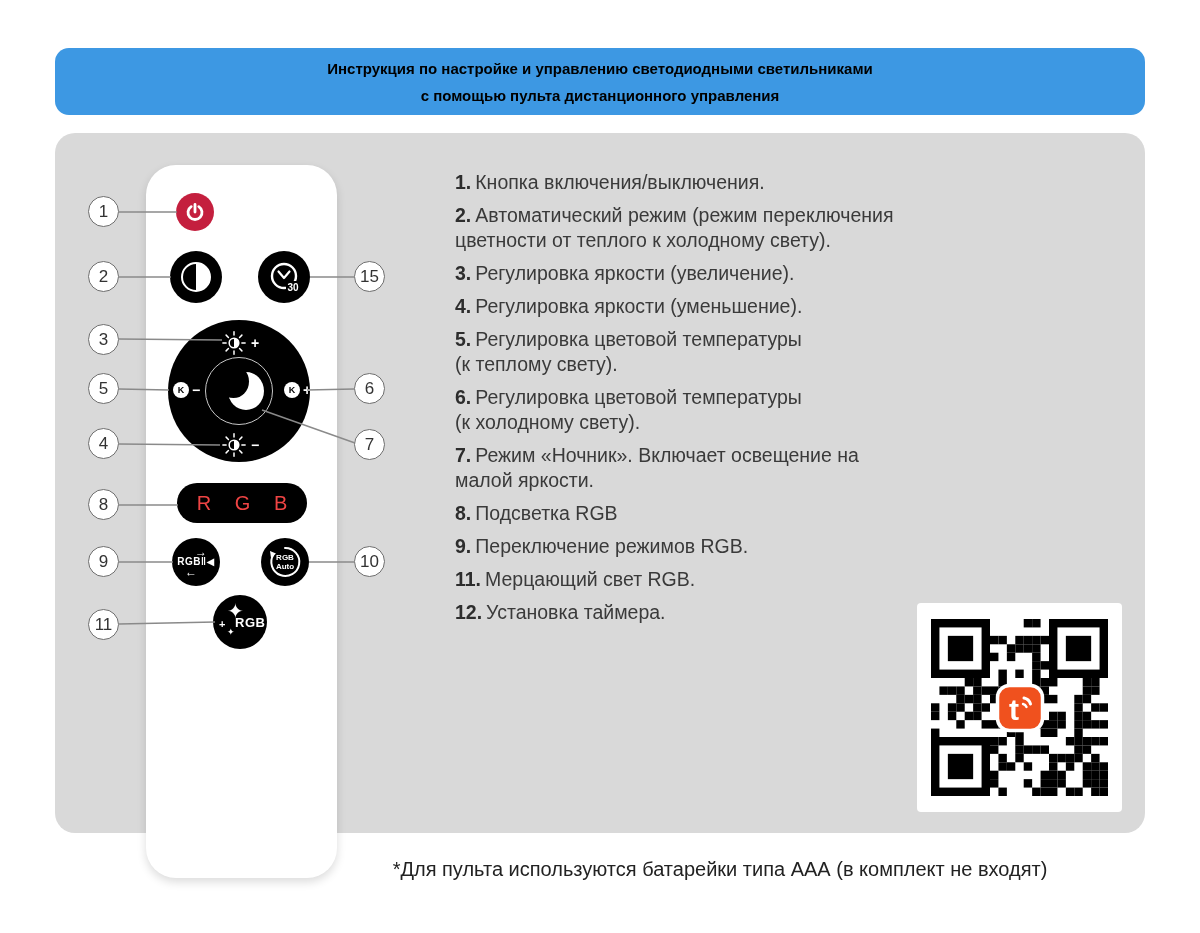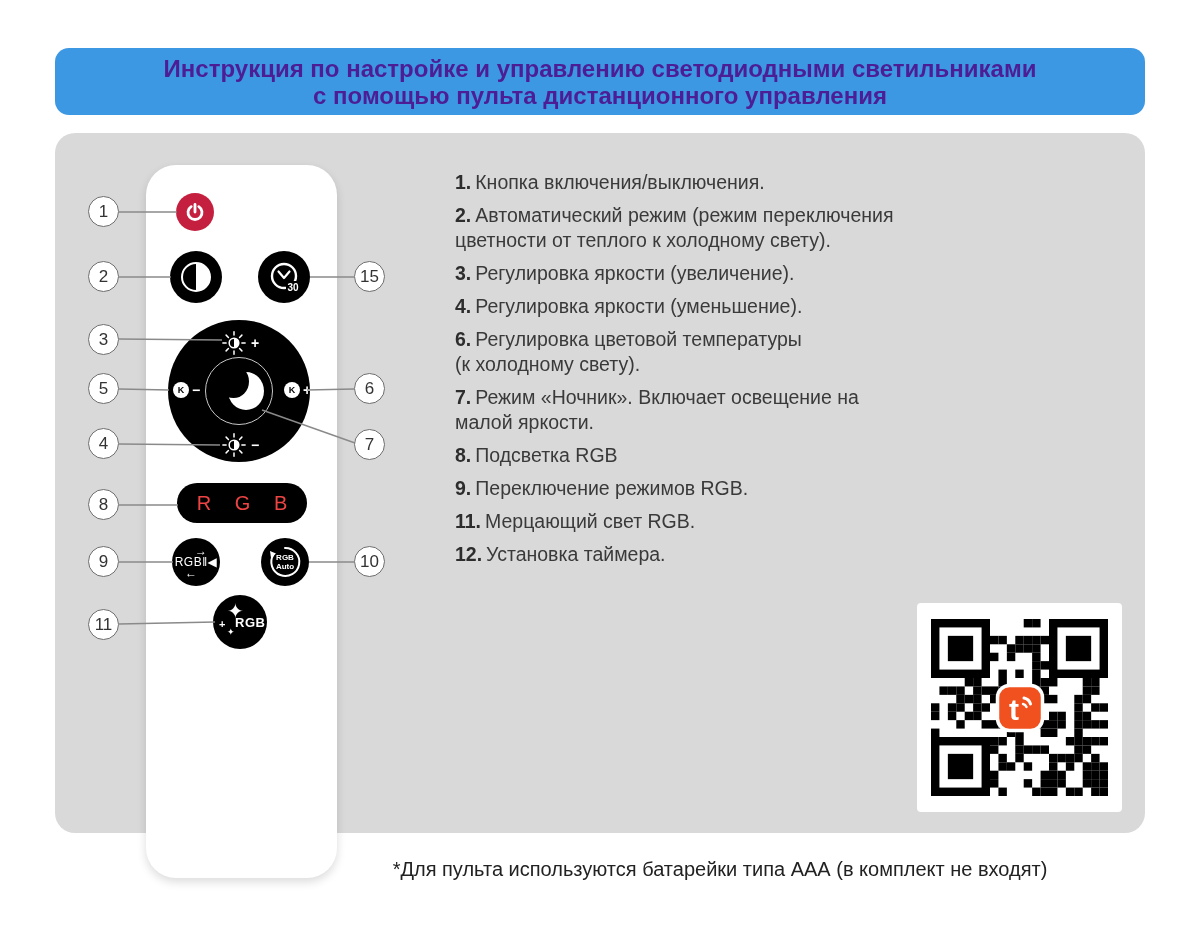--- a/index.html
+++ b/index.html
@@ -7,21 +7,21 @@
     --c-tuya_orange:#f0511e; --c-button_black:#000; --c-text:#3a3a3a;
   }
   *{margin:0;padding:0;box-sizing:border-box;}
   html,body{background:#fff;}
   .page{position:relative;width:1200px;height:933px;background:#fff;overflow:hidden;
         font-family:"Liberation Sans","DejaVu Sans",sans-serif;color:var(--c-text);}
 
   
   .header{position:absolute;left:55px;top:48px;width:1090px;height:67px;
           background:var(--c-header_bg);border-radius:14px;display:flex;align-items:center;justify-content:center;}
-  .header-text{color:#4c1d95;font-weight:bold;font-size:24px;line-height:27px;text-align:center;white-space:pre-line;}
+  .header-text{color:#000000;font-weight:bold;font-size:15px;line-height:27px;text-align:center;white-space:pre-line;}
 
   
   .card{position:absolute;left:55px;top:133px;width:1090px;height:700px;
         background:var(--c-card_bg);border-radius:20px;}
 
   
   .remote-body{position:absolute;left:146px;top:165px;width:191px;height:713px;
         background:#fff;border-radius:30px;box-shadow:0 4px 10px rgba(0,0,0,.14);}
 
   
@@ -49,21 +49,21 @@
   .moon{position:absolute;left:10px;top:2px;width:36px;height:38px;background:#fff;border-radius:50%;}
   .moon i{position:absolute;left:-10px;top:-7px;width:31px;height:33px;background:#000;border-radius:50%;}
 
   .pill{position:absolute;left:177px;top:483px;width:130px;height:40px;background:var(--c-button_black);
         border-radius:20px;color:#ef4444;font-size:20px;letter-spacing:9px;display:flex;
         align-items:center;justify-content:center;padding-left:9px;}
   .btn-rgbmode{left:172px;top:538px;width:48px;height:48px;flex-direction:column;line-height:1;}
   .btn-rgbmode .ar{font-size:12px;line-height:10px;}
   .btn-rgbmode .ar.t{margin-left:10px;}
   .btn-rgbmode .ar.b{margin-right:10px;}
-  .rgbm{font-size:12px;font-weight:normal;letter-spacing:.5px;}
+  .rgbm{font-size:10px;font-weight:bold;letter-spacing:.5px;}
   .btn-rgbauto{left:261px;top:538px;width:48px;height:48px;}
   .btn-rgbauto svg{position:absolute;left:4px;top:4px;}
   .ra{display:flex;flex-direction:column;align-items:center;font-size:8px;font-weight:bold;line-height:9px;}
   .btn-flash{left:213px;top:595px;width:54px;height:54px;}
   .sp-big{position:absolute;left:14px;top:6px;font-size:20px;color:#fff;line-height:1;}
   .sp-plus{position:absolute;left:6px;top:24px;font-size:11px;font-weight:bold;color:#fff;line-height:1;}
   .sp-small{position:absolute;left:14px;top:33px;font-size:9px;color:#fff;line-height:1;}
   .fl-label{position:absolute;left:22px;top:20px;font-size:13px;font-weight:bold;color:#fff;letter-spacing:.5px;}
 
   
@@ -236,20 +236,22 @@
   <div class="co co10">10</div>
   <div class="co co11">11</div>
   <div class="co co12">15</div>
 
   <div class="instructions">
     <p><b>1.</b><span class="t">Кнопка включения/выключения.</span></p>
     <p><b>2.</b><span class="t">Автоматический режим (режим переключения
 цветности от теплого к холодному свету).</span></p>
     <p><b>3.</b><span class="t">Регулировка яркости (увеличение).</span></p>
     <p><b>4.</b><span class="t">Регулировка яркости (уменьшение).</span></p>
+    <p><b>5.</b><span class="t">Регулировка цветовой температуры
+(к теплому свету).</span></p>
     <p><b>6.</b><span class="t">Регулировка цветовой температуры
 (к холодному свету).</span></p>
     <p><b>7.</b><span class="t">Режим «Ночник». Включает освещение на
 малой яркости.</span></p>
     <p><b>8.</b><span class="t">Подсветка RGB</span></p>
     <p><b>9.</b><span class="t">Переключение режимов RGB.</span></p>
     <p><b>11.</b><span class="t">Мерцающий свет RGB.</span></p>
     <p><b>12.</b><span class="t">Установка таймера.</span></p>
   </div>
 

